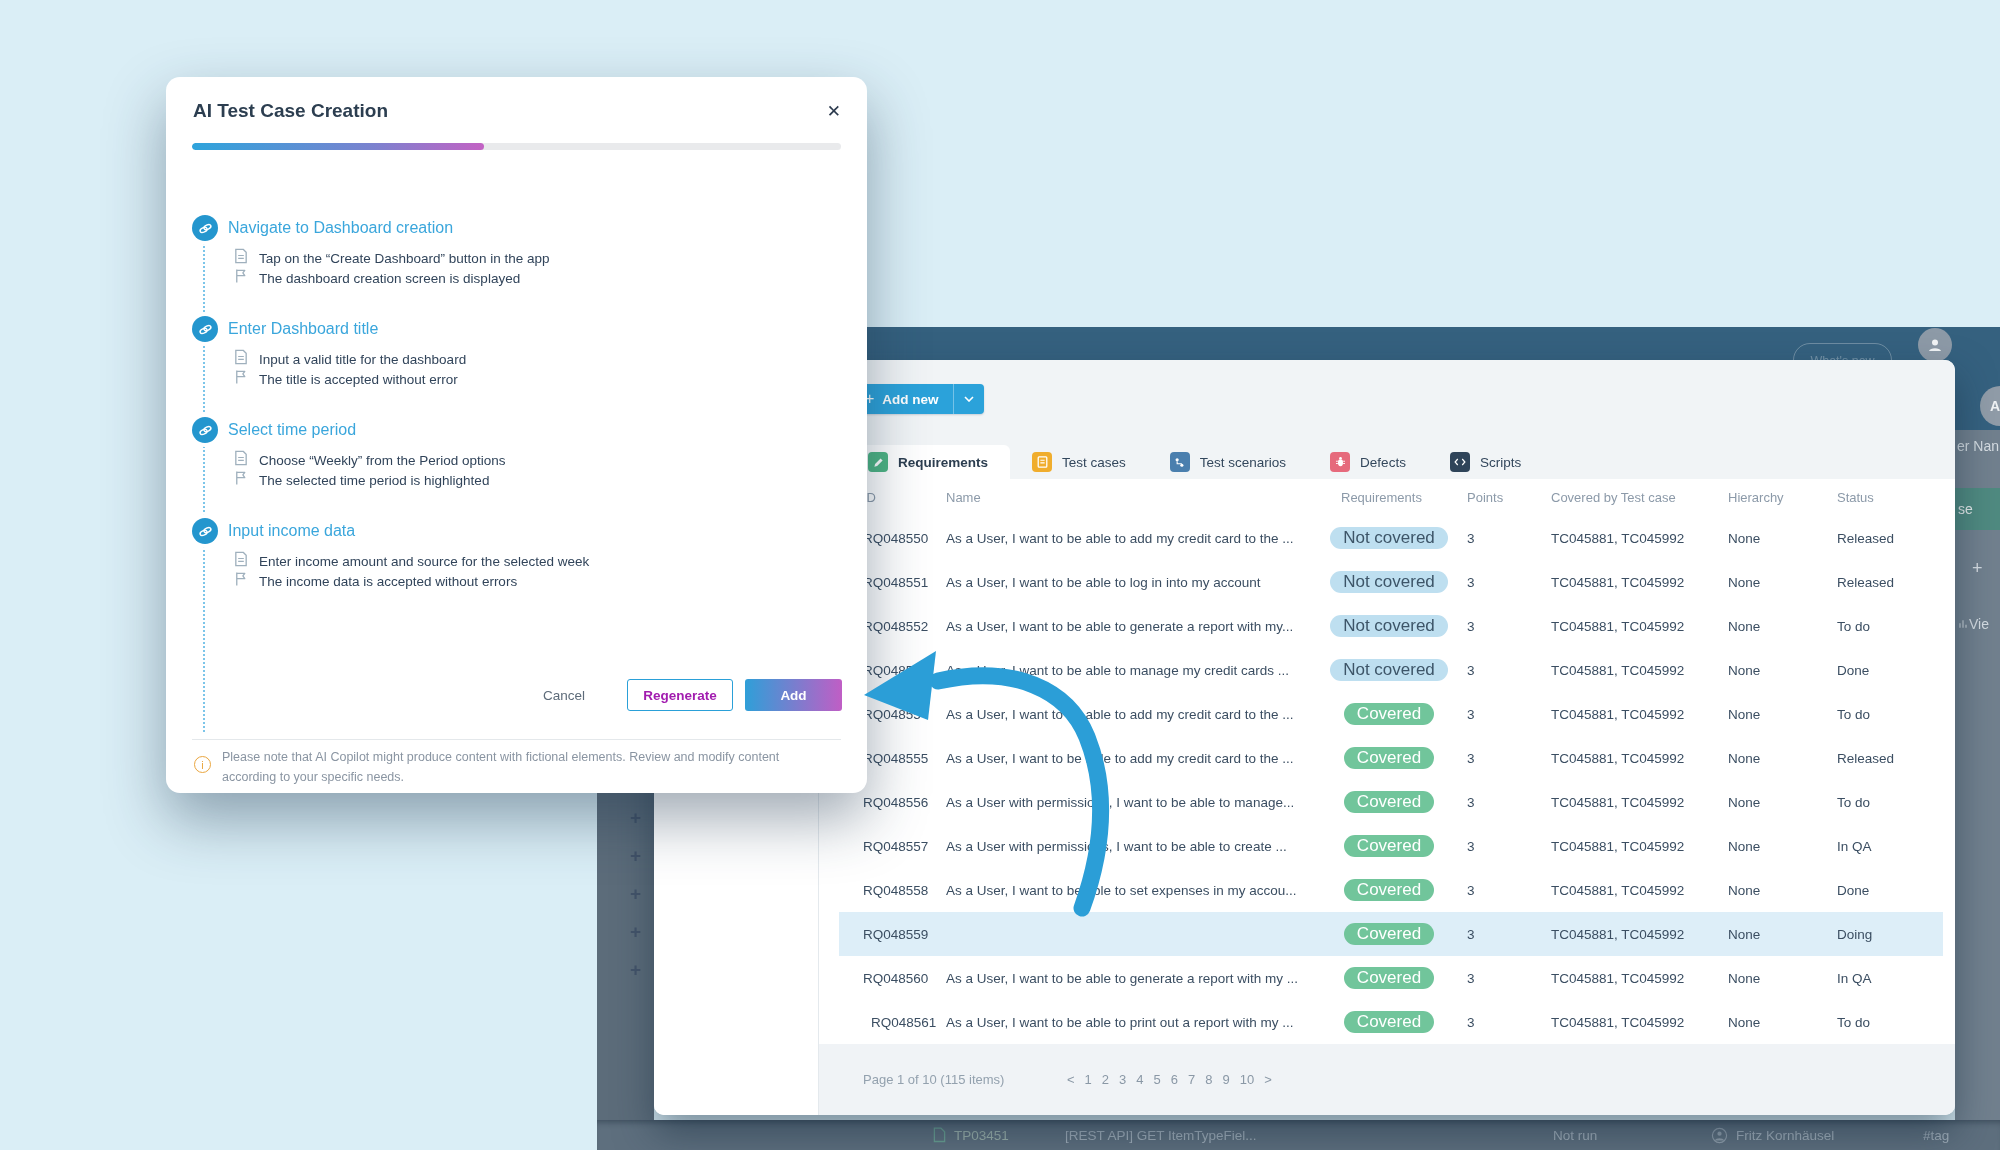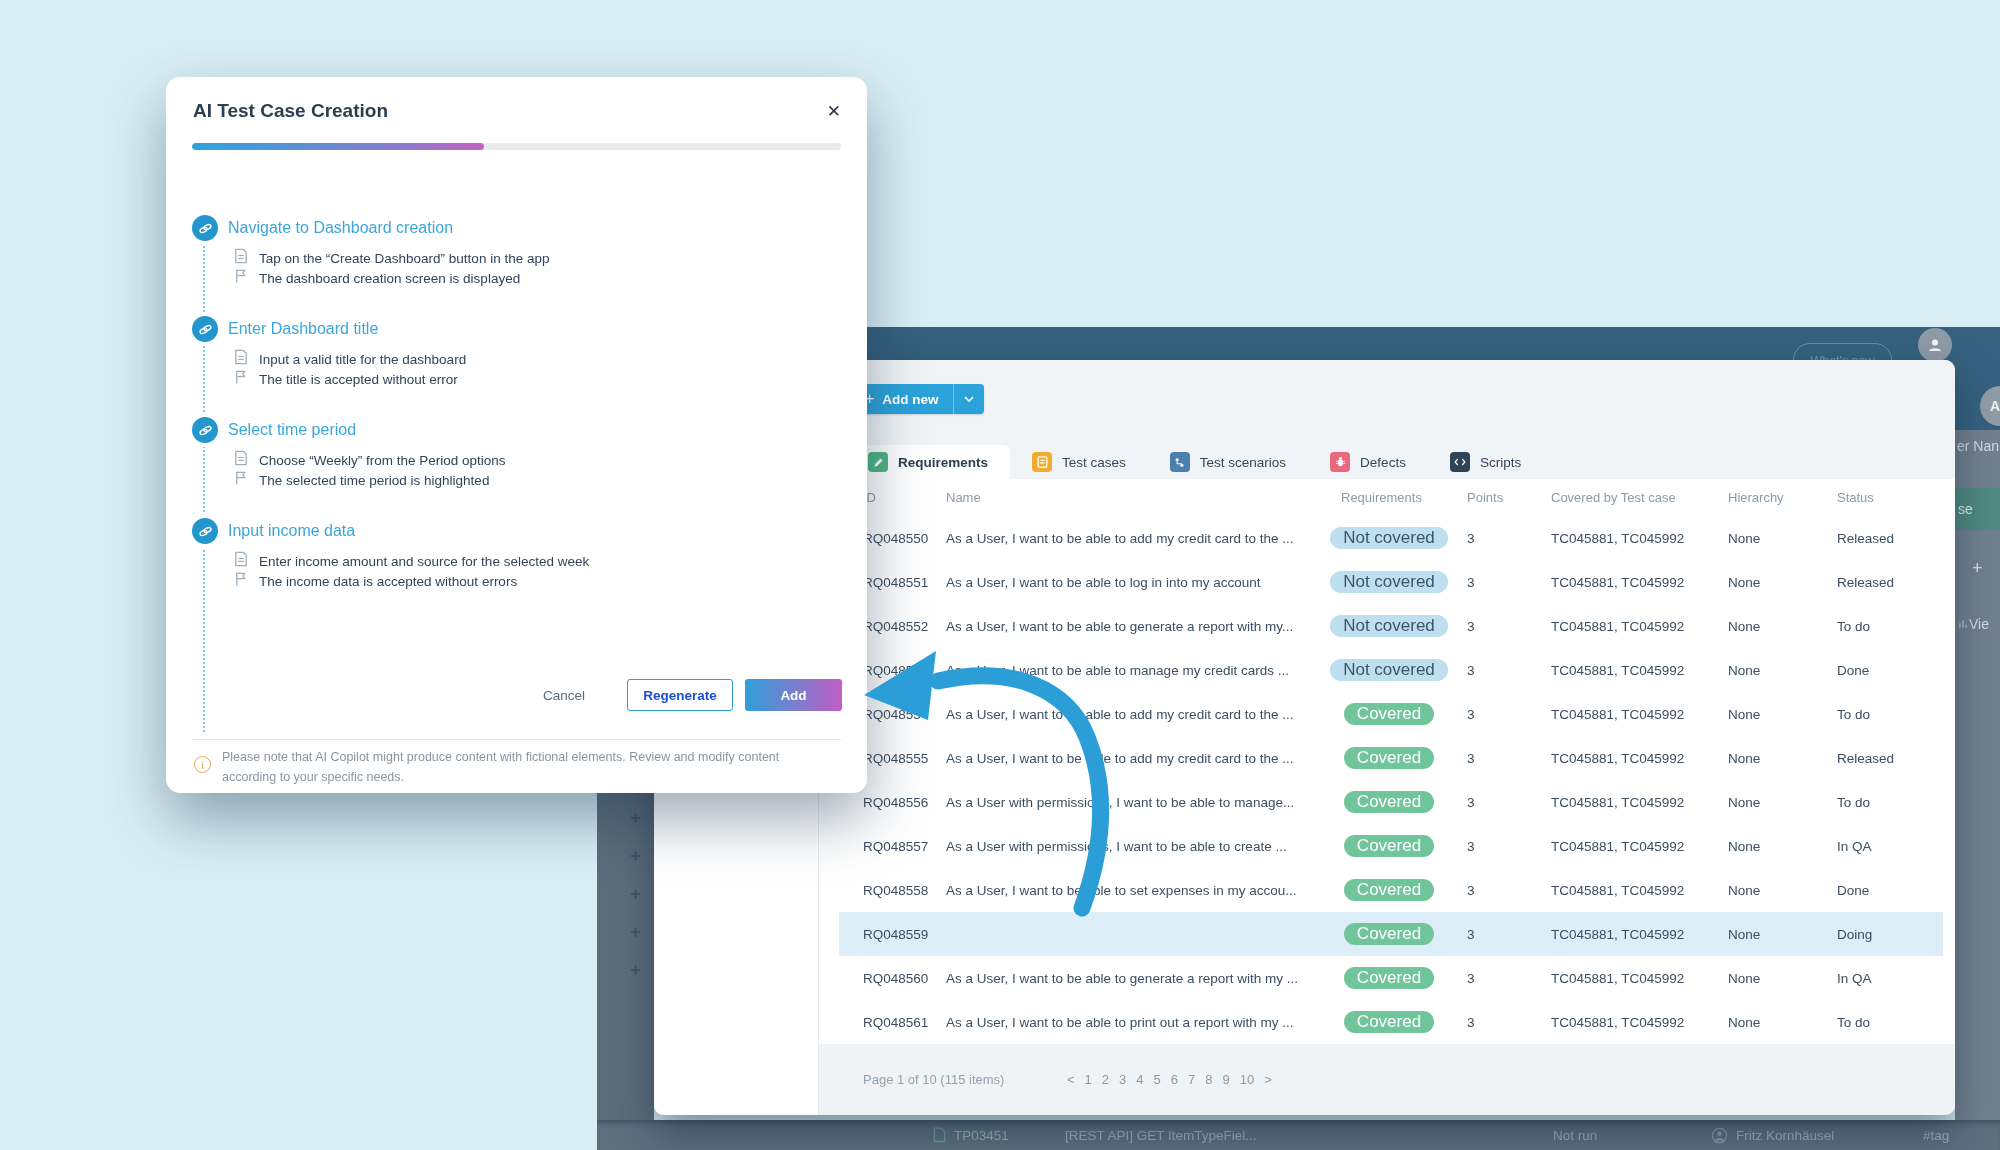--- a/index.html
+++ b/index.html
@@ -70,21 +70,21 @@
   .step-circle{position:absolute;left:0;top:0;width:26px;height:26px;border-radius:50%;background:#2496ce;
     box-shadow:0 0 0 4px #fff;display:flex;align-items:center;justify-content:center;}
   .step-title{font-size:16px;line-height:26px;color:#3aa6dc;}
   .sub{display:flex;align-items:center;gap:11px;padding-left:6px;height:20px;}
   .sub.first{margin-top:7px;}
   .sub.second{margin-top:0;}
   .sub-text{font-size:13.5px;color:#31445a;white-space:nowrap;}
   .m-cancel{position:absolute;left:368px;top:602px;width:60px;height:32px;display:flex;align-items:center;justify-content:center;
     color:#5d6b79;font-size:13.5px;cursor:pointer;background:none;border:none;font-family:inherit;}
   .m-regen{position:absolute;left:461px;top:602px;width:106px;height:32px;box-sizing:border-box;background:#fff;
-    border:1.5px solid #2aa0d8;border-radius:3px;color:#1d4ed8;font-size:13.5px;font-weight:bold;cursor:pointer;font-family:inherit;}
+    border:1.5px solid #2aa0d8;border-radius:3px;color:#a21caf;font-size:13.5px;font-weight:bold;cursor:pointer;font-family:inherit;}
   .m-add{position:absolute;left:579px;top:602px;width:97px;height:32px;border:none;border-radius:3px;
     background:linear-gradient(90deg,#2f9fd8,#c05ec5);color:#fff;font-size:13.5px;font-weight:bold;cursor:pointer;font-family:inherit;}
   .m-div{position:absolute;left:26px;right:26px;top:662px;border-top:1px solid #e4e8eb;}
   .m-note-icon{position:absolute;left:28px;top:679px;width:17px;height:17px;border:1.5px solid #eaa63f;border-radius:50%;
     color:#eaa63f;font-size:11px;display:flex;align-items:center;justify-content:center;box-sizing:border-box;font-style:normal;}
   .m-note{position:absolute;left:56px;top:671px;width:568px;font-size:12.5px;line-height:19.5px;color:#8a95a2;}
   
   .arrow-svg{position:absolute;left:840px;top:595px;z-index:60;}
   .modal{z-index:50;}
   .card{z-index:20;}
@@ -337,21 +337,21 @@
           <div class="c " style="left: 127px;">As a User, I want to be able to generate a report with my ...</div>
           <div class="c badgebox" style="left: 505px;">
             <span class="badge badge-green">Covered</span>
           </div>
           <div class="c " style="left: 648px;">3</div>
           <div class="c " style="left: 732px;">TC045881, TC045992</div>
           <div class="c " style="left: 909px;">None</div>
           <div class="c " style="left: 1018px;">In QA</div>
         </div>
         <div class="trow">
-          <div class="c " style="left: 44px; text-align: center;">RQ048561</div>
+          <div class="c " style="left: 52px; text-align: center;">RQ048561</div>
           <div class="c " style="left: 127px;">As a User, I want to be able to print out a report with my ...</div>
           <div class="c badgebox" style="left: 505px;">
             <span class="badge badge-green">Covered</span>
           </div>
           <div class="c " style="left: 648px;">3</div>
           <div class="c " style="left: 732px;">TC045881, TC045992</div>
           <div class="c " style="left: 909px;">None</div>
           <div class="c " style="left: 1018px;">To do</div>
         </div>
       </div>

